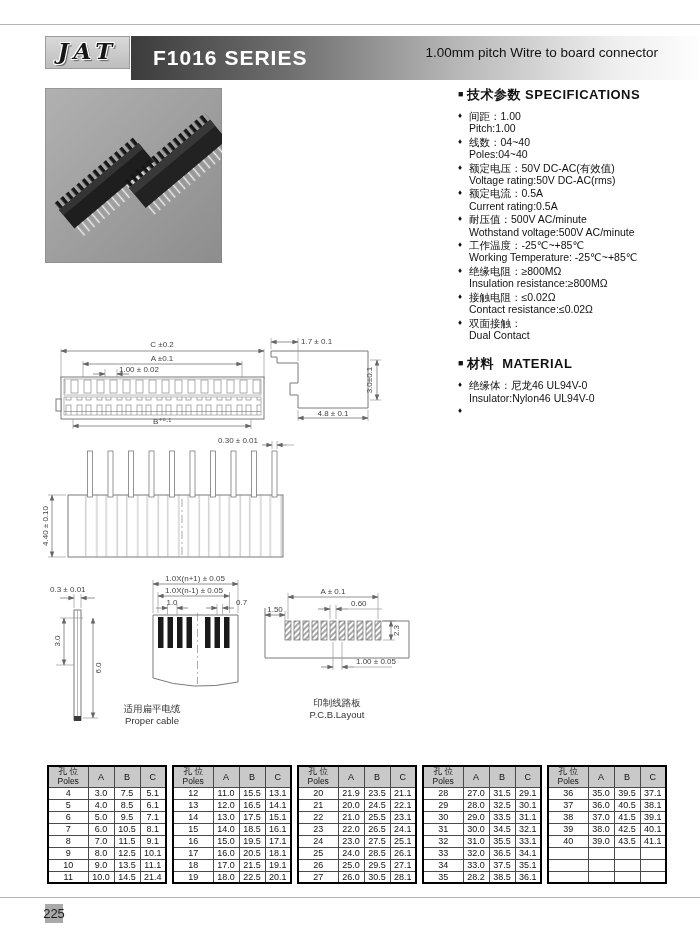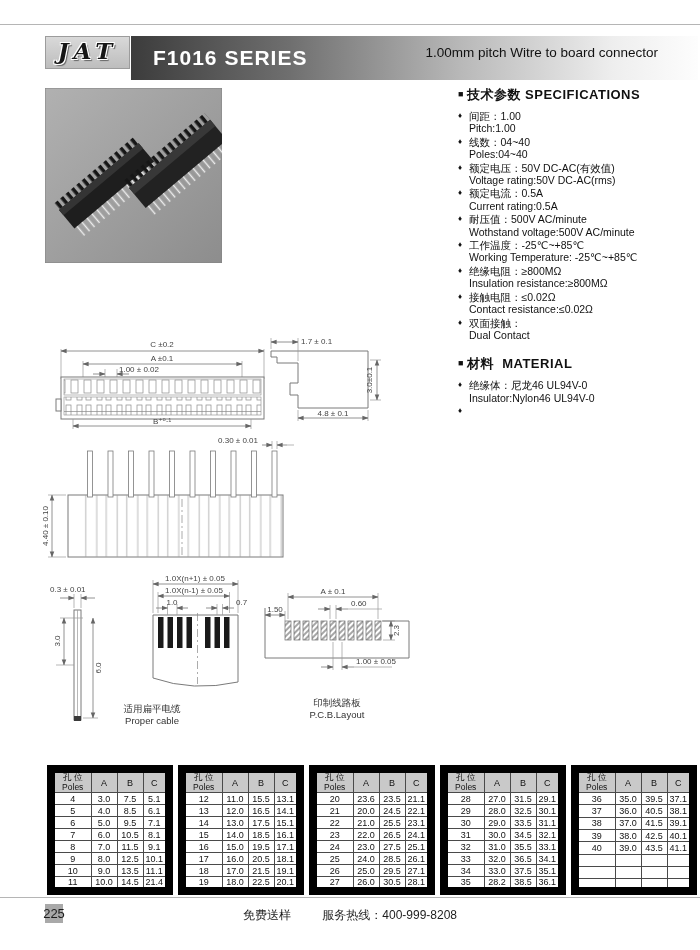--- a/index.html
+++ b/index.html
@@ -41,21 +41,21 @@
   .cap{font-size:9.5px;fill:#333}
   .dim,.dim2{stroke:#777;stroke-width:.8;fill:none}
   .ext,.thin{stroke:#999;stroke-width:.7;fill:none}
   .bd{stroke:#7a7a7a;stroke-width:1;fill:#fff}
   .bdn{stroke:#7a7a7a;stroke-width:1;fill:none}
   .pin{fill:#fff;stroke:#7a7a7a;stroke-width:.8}
   .cl{stroke:#888;stroke-width:.7;stroke-dasharray:8 3 2 3;fill:none}
 
   
   .tables{position:absolute;left:47px;top:765px;display:flex;gap:5px}
-  table{border-collapse:collapse;table-layout:fixed;width:118px;border:8px solid #000000}
+  table{border-collapse:collapse;table-layout:fixed;width:118px;border:2px solid #000000}
   th,td{border:1px solid #4a4a4a;font-size:9px;font-weight:normal;text-align:center;
         height:12px;padding:0;line-height:10px;overflow:hidden}
   th{background:#c9c9c9;height:21px}
   .th-poles div{font-size:8.5px;line-height:9.5px}
 
   
   .page-num{position:absolute;left:45px;top:904px;width:18px;height:19px;background:#a9a9a9;
             display:flex;align-items:center;justify-content:center;font-size:13px;color:#1d1d1d}
   .service{position:absolute;left:0;top:907px;width:700px;text-align:center;font-size:12px;color:#1d1d1d}
   .service span{margin:0 14px}
@@ -517,21 +517,21 @@
               <div>Poles</div>
             </th>
         <th>A</th>
         <th>B</th>
         <th>C</th>
       </tr>
         </thead>
       <tbody>
           <tr>
             <td>20</td>
-            <td>23.6</td>
+            <td>21.9</td>
             <td>23.5</td>
             <td>21.1</td>
           </tr>
           <tr>
             <td>21</td>
             <td>20.0</td>
             <td>24.5</td>
             <td>22.1</td>
           </tr>
           <tr>
@@ -707,18 +707,14 @@
             <td></td>
             <td></td>
             <td></td>
           </tr>
         </tbody>
     </table>
   </div>
 
   <div class="hairline" style="top:897px"></div>
   <div class="page-num">225</div>
-  <div class="service">
-    <span>免费送样</span>
-    <span>服务热线：400-999-8208</span>
-  </div>
 
 </div>
 
 </body></html>

